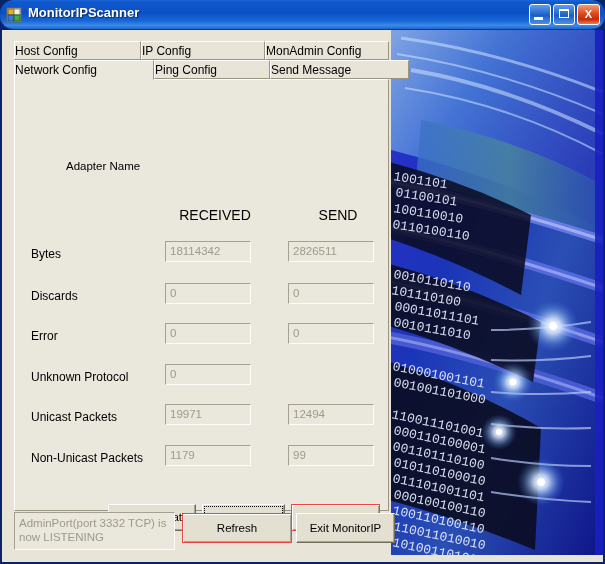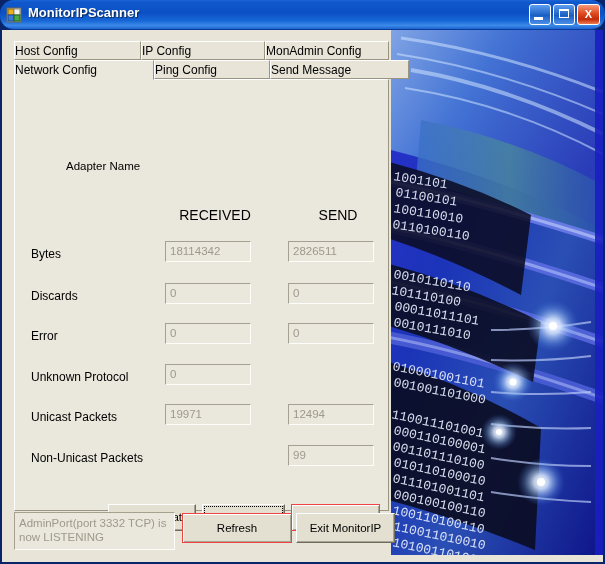--- a/index.html
+++ b/index.html
@@ -479,20 +479,23 @@
 
         <span class="rowlabel" style="top:330px;">Unicast Packets</span>
         <div class="field col-recv" style="top:324px;">
           <span>19971</span>
         </div>
         <div class="field col-send" style="top:324px;">
           <span>12494</span>
         </div>
 
         <span class="rowlabel" style="top:371px;">Non-Unicast Packets</span>
+        <div class="field col-recv" style="top:365px;">
+          <span>1179</span>
+        </div>
         <div class="field col-send" style="top:365px;">
           <span>99</span>
         </div>
 
         <div class="btn" id="btn-protocol-stats">Protocol Stats</div>
         <div class="btn focused" id="btn-routing-table">Routing Table</div>
         <div class="btn defaulted" id="btn-arp-table">ARP Table</div>
 
       </div>
     </div>

